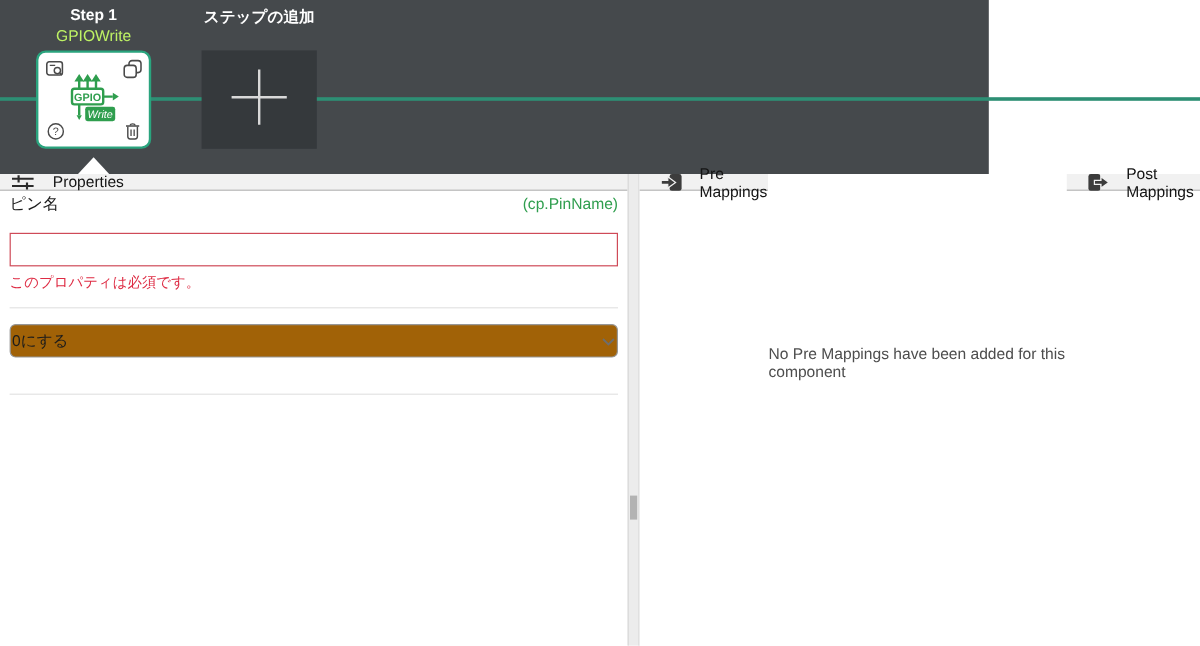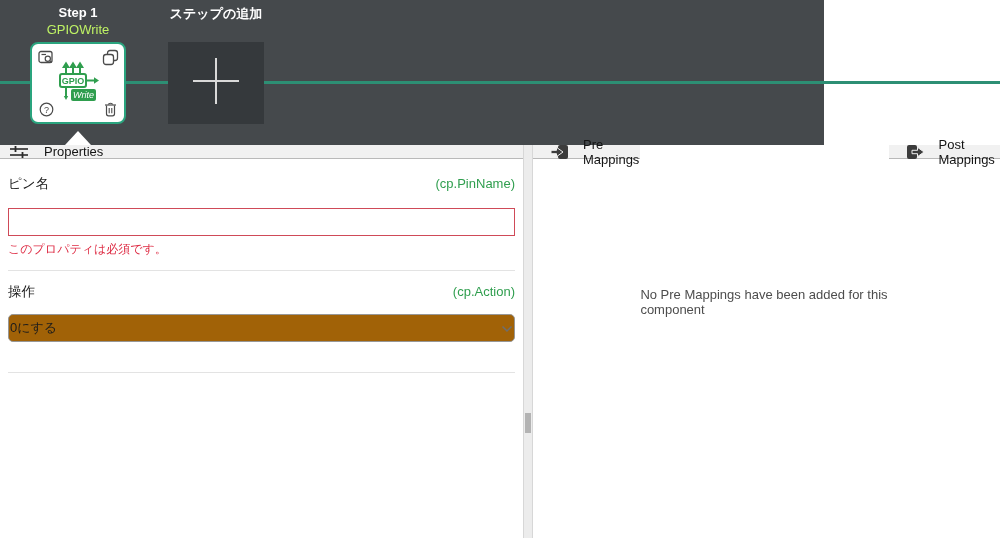--- a/index.html
+++ b/index.html
@@ -32,21 +32,21 @@
   .left-panel { position:absolute; left:0; top:145px; width:523px; height:393px; background:#fff; }
   .panel-header { height:14px; background:#f1f1f1; border-bottom:1px solid #b9b9b9;
                   display:flex; align-items:center; font-size:13px; color:#141414; }
   .panel-header .ph-icon { display:flex; align-items:center; justify-content:center; width:20px; }
   .left-panel .panel-header { padding-left:9px; }
   .left-panel .panel-header .ph-label { margin-left:15px; }
   .lp-body { padding:0 8px; }
   .label-row { display:flex; justify-content:space-between; align-items:baseline; }
   .field-label { font-size:13.5px; color:#1c1c1c; }
   .field-binding { font-size:13px; color:#2f9e4e; }
-  .row1 { margin-top:16px; }
+  .row1 { margin-top:2px; }
   .pin-input { margin-top:15px; width:100%; height:28px; border:1px solid #cf4a58; background:#fff;
                font-size:13px; padding:0 8px; outline:none; display:block; }
   .error-text { margin-top:5px; font-size:12px; color:#de2c44; }
   .lp-divider { border:none; border-top:1px solid #e3e3e3; margin-top:12px; }
   .row2 { margin-top:12px; }
   .select-box { margin-top:13px; width:100%; height:28px; border:1px solid #979797; border-radius:5px;
                 background:#a16207; display:flex; align-items:center; justify-content:space-between;
                 padding:0 1px; font-size:13px; color:#1c1c1c; cursor:pointer; }
   .lp-divider2 { border:none; border-top:1px solid #e3e3e3; margin-top:30px; }
 
@@ -151,24 +151,20 @@
   <div class="lp-body">
     <div class="label-row row1">
       <span class="field-label">ピン名</span>
       <span class="field-binding">(cp.PinName)</span>
     </div>
     <input class="pin-input" type="text" value="" style="">
     <div class="error-text">このプロパティは必須です。</div>
 
     <hr class="lp-divider">
 
-    <div class="label-row row2">
-      <span class="field-label">操作</span>
-      <span class="field-binding">(cp.Action)</span>
-    </div>
     <div class="select-box">
       <span>0にする</span>
       <span>
         <svg width="12" height="8" viewBox="0 0 12 8">
           <path d="M1.5 1.5 L6 6 L10.5 1.5" fill="none" stroke="#6e6e6e" stroke-width="1.5"></path>
         </svg>
       </span>
     </div>
 
     <hr class="lp-divider2">

